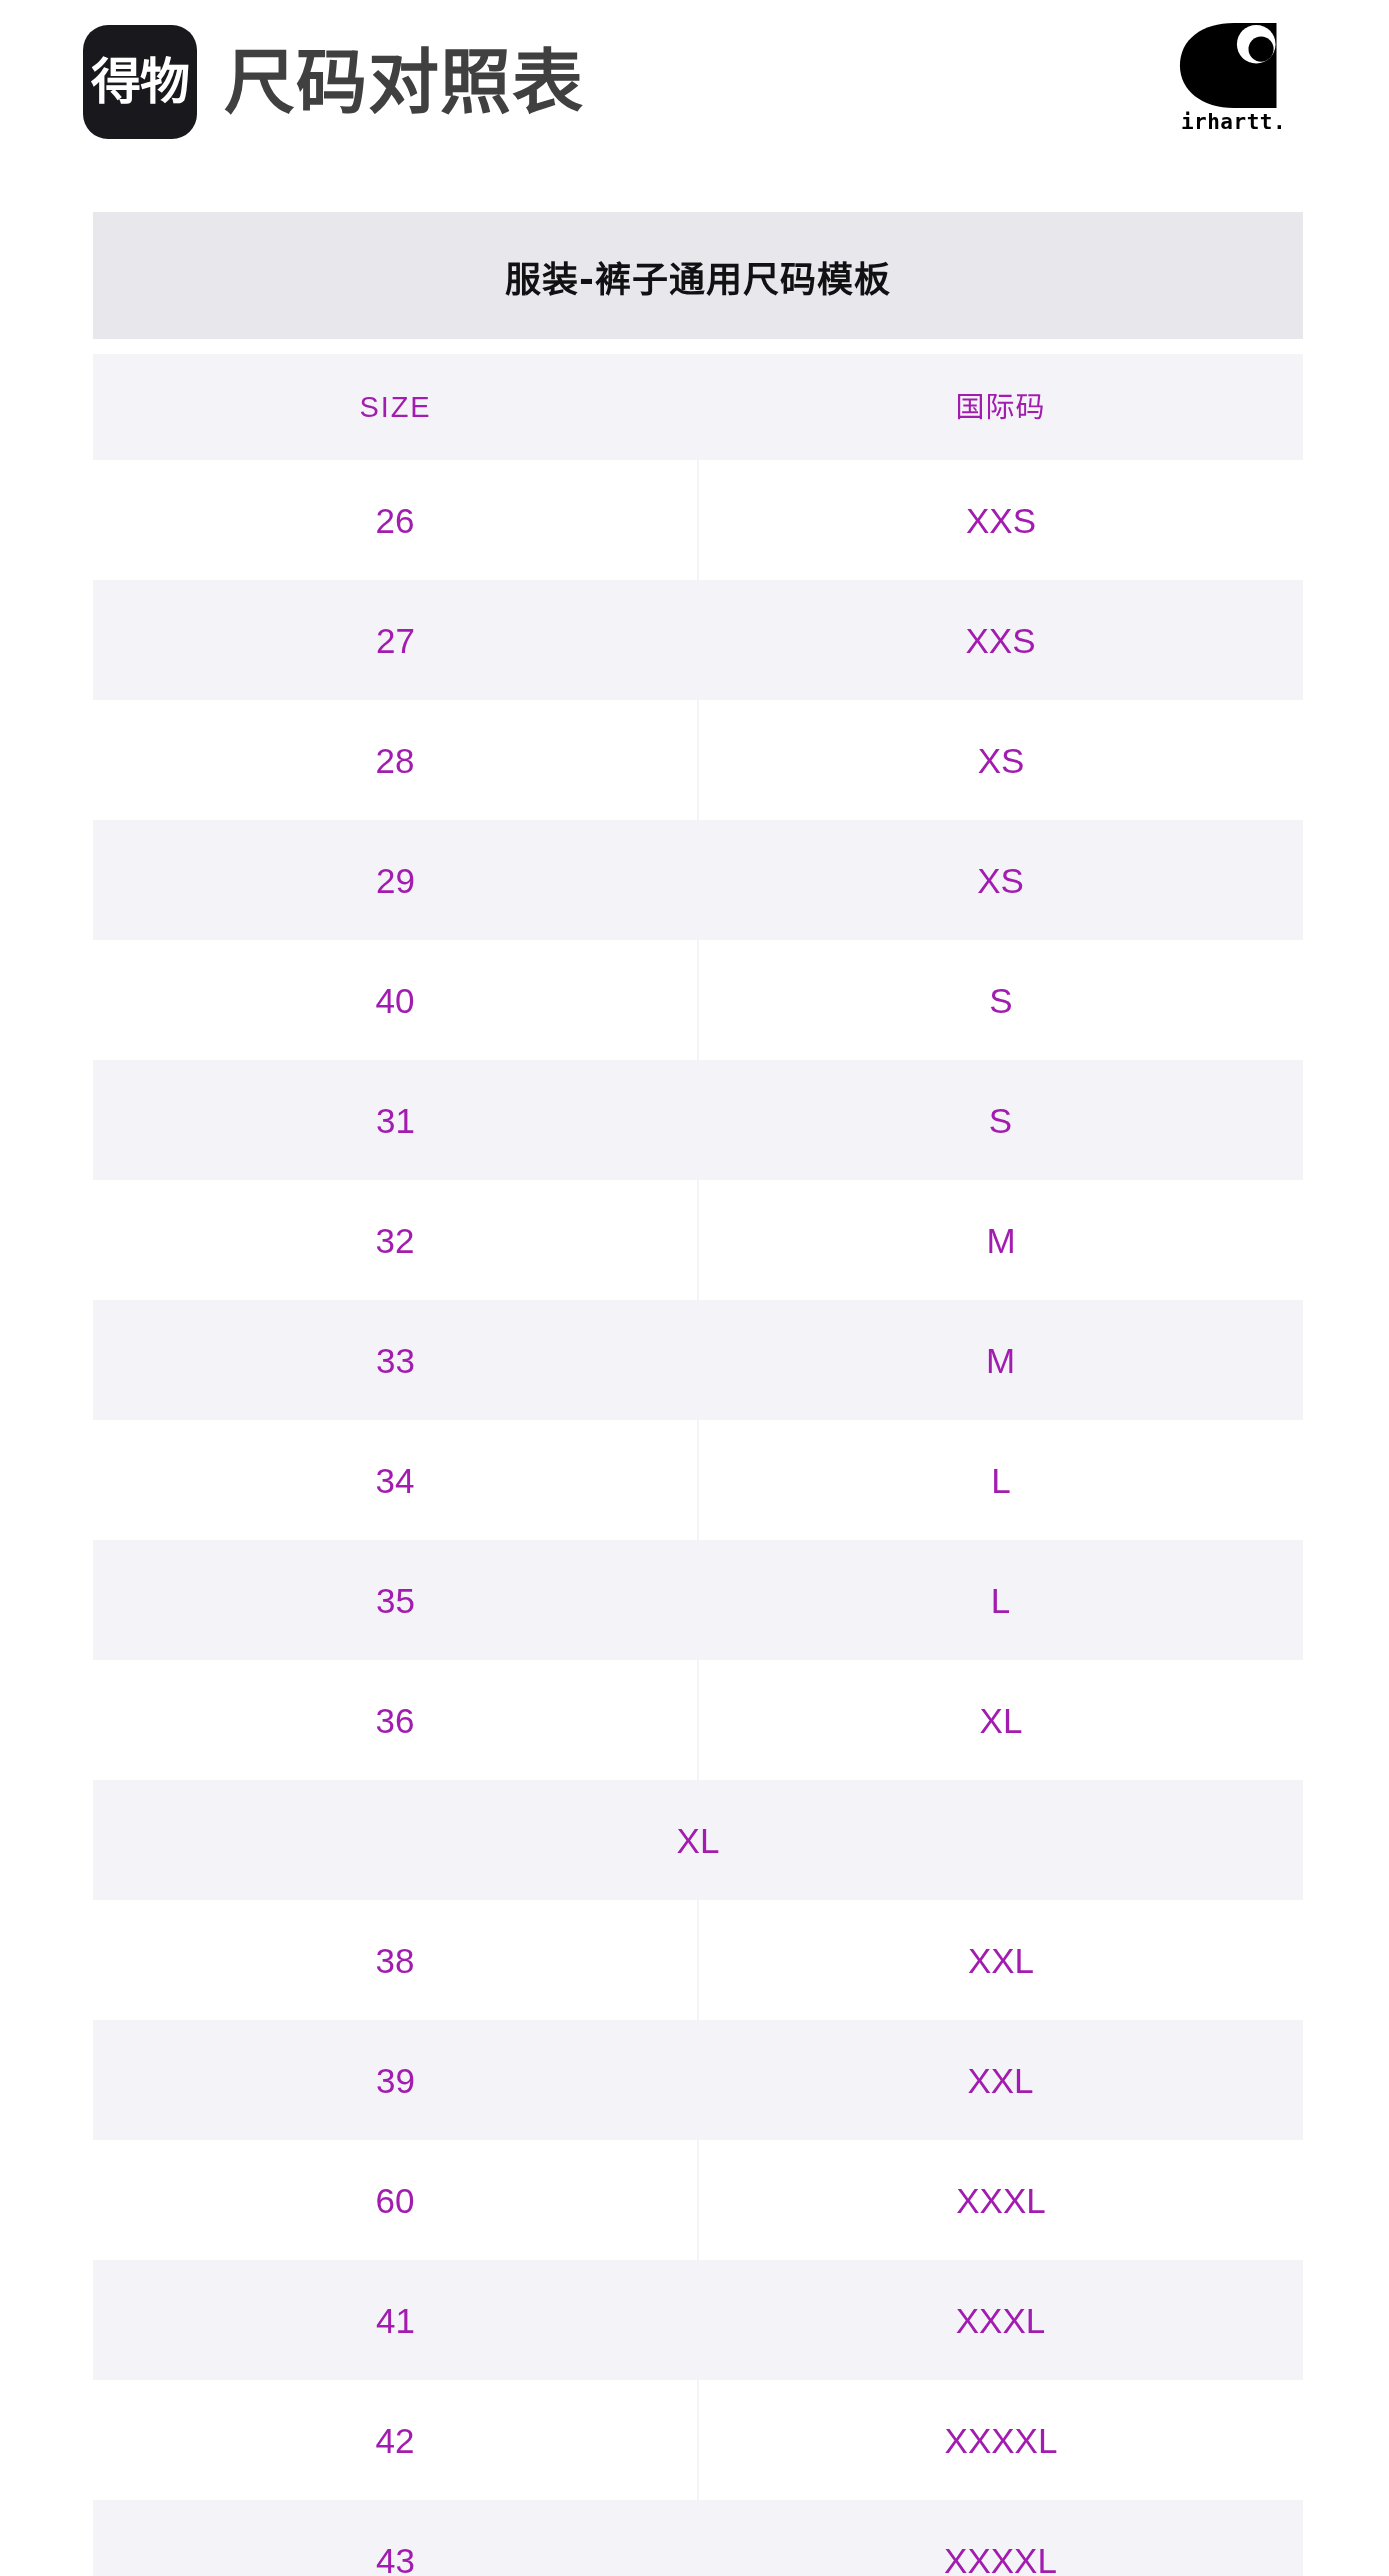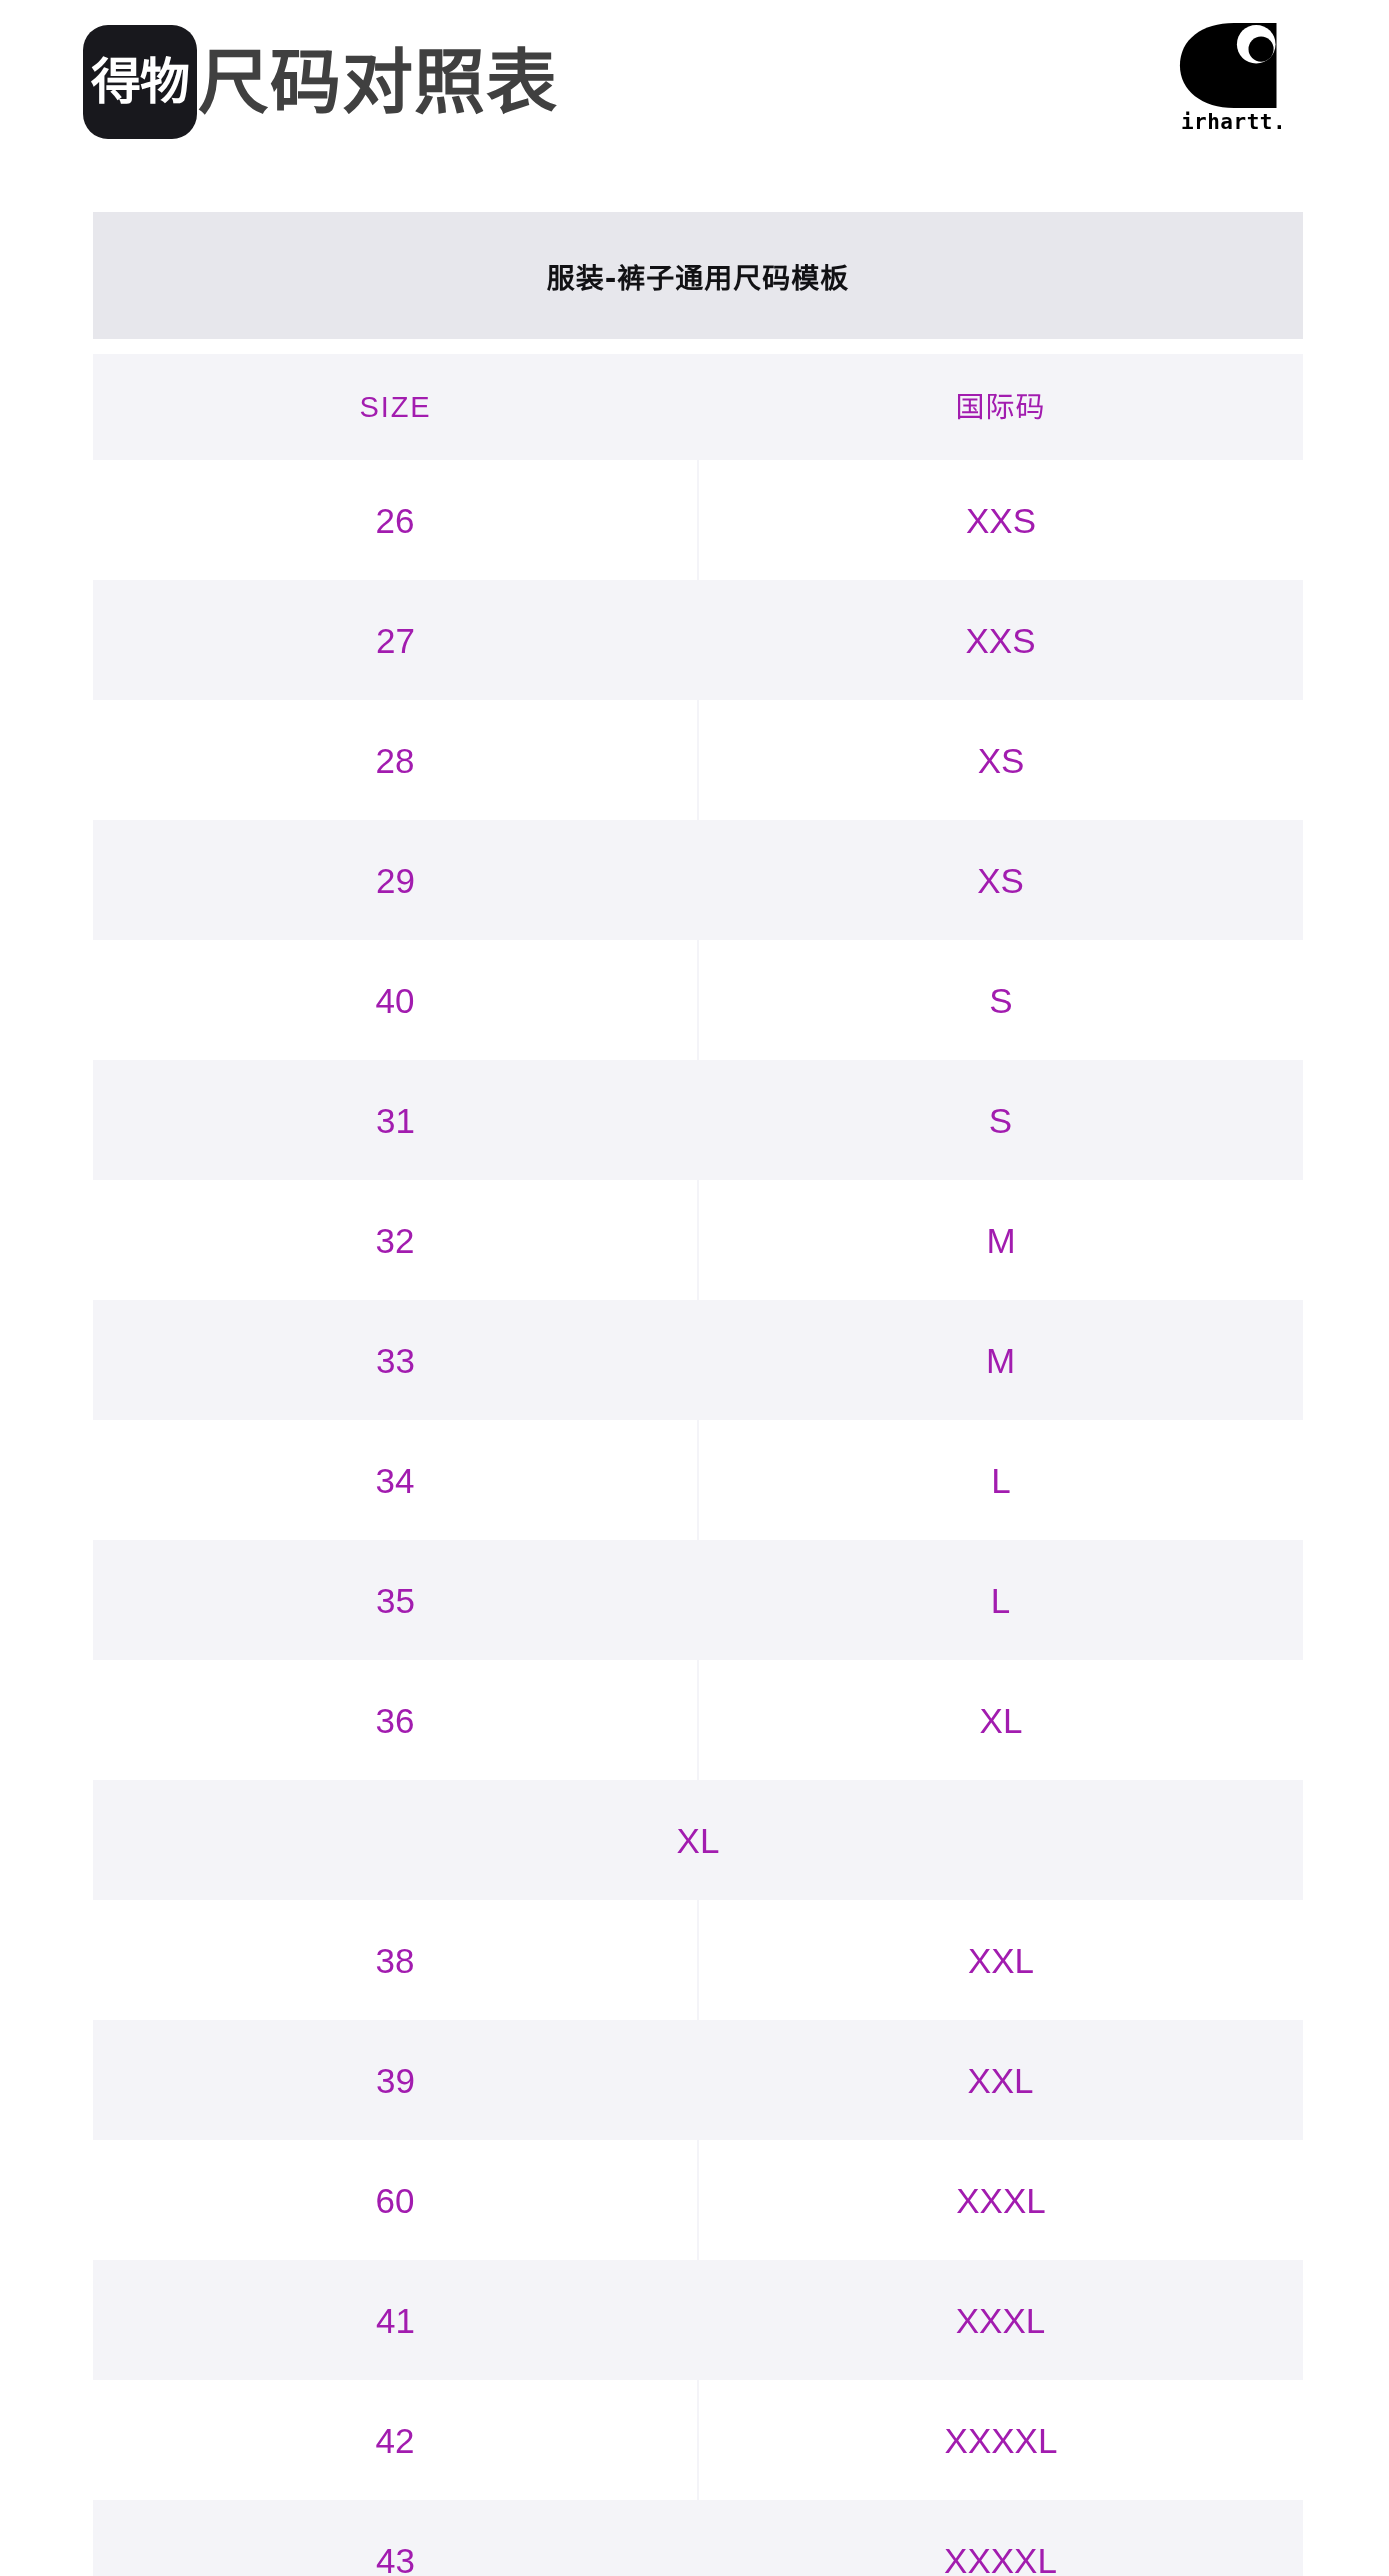--- a/index.html
+++ b/index.html
@@ -24,21 +24,21 @@
     position: absolute;
     left: 0; top: 0;
     width: 1389px;
     height: 203px;
   }
   .brand-block {
     position: absolute;
     left: 83px; top: 25px;
     display: flex;
     align-items: center;
-    gap: 1px;
+    gap: 27px;
   }
   .app-logo {
     width: 114px;
     height: 114px;
     border-radius: 25px;
     background: #18181d;
     display: flex;
     align-items: center;
     justify-content: center;
     flex: none;
@@ -89,21 +89,21 @@
     width: 1210px;
   }
   .table-title {
     height: 127px;
     background: #e7e7ec;
     display: flex;
     align-items: center;
     justify-content: center;
   }
   .table-title-text {
-    font-size: 28px;
+    font-size: 36px;
     font-weight: 700;
     color: #111114;
     letter-spacing: 1px;
     font-family: "DejaVu Sans", "Liberation Sans", sans-serif;
   }
   .table-body {
     margin-top: 15.4px;
     background: #f4f4f8;
     padding-bottom: 0;
   }

